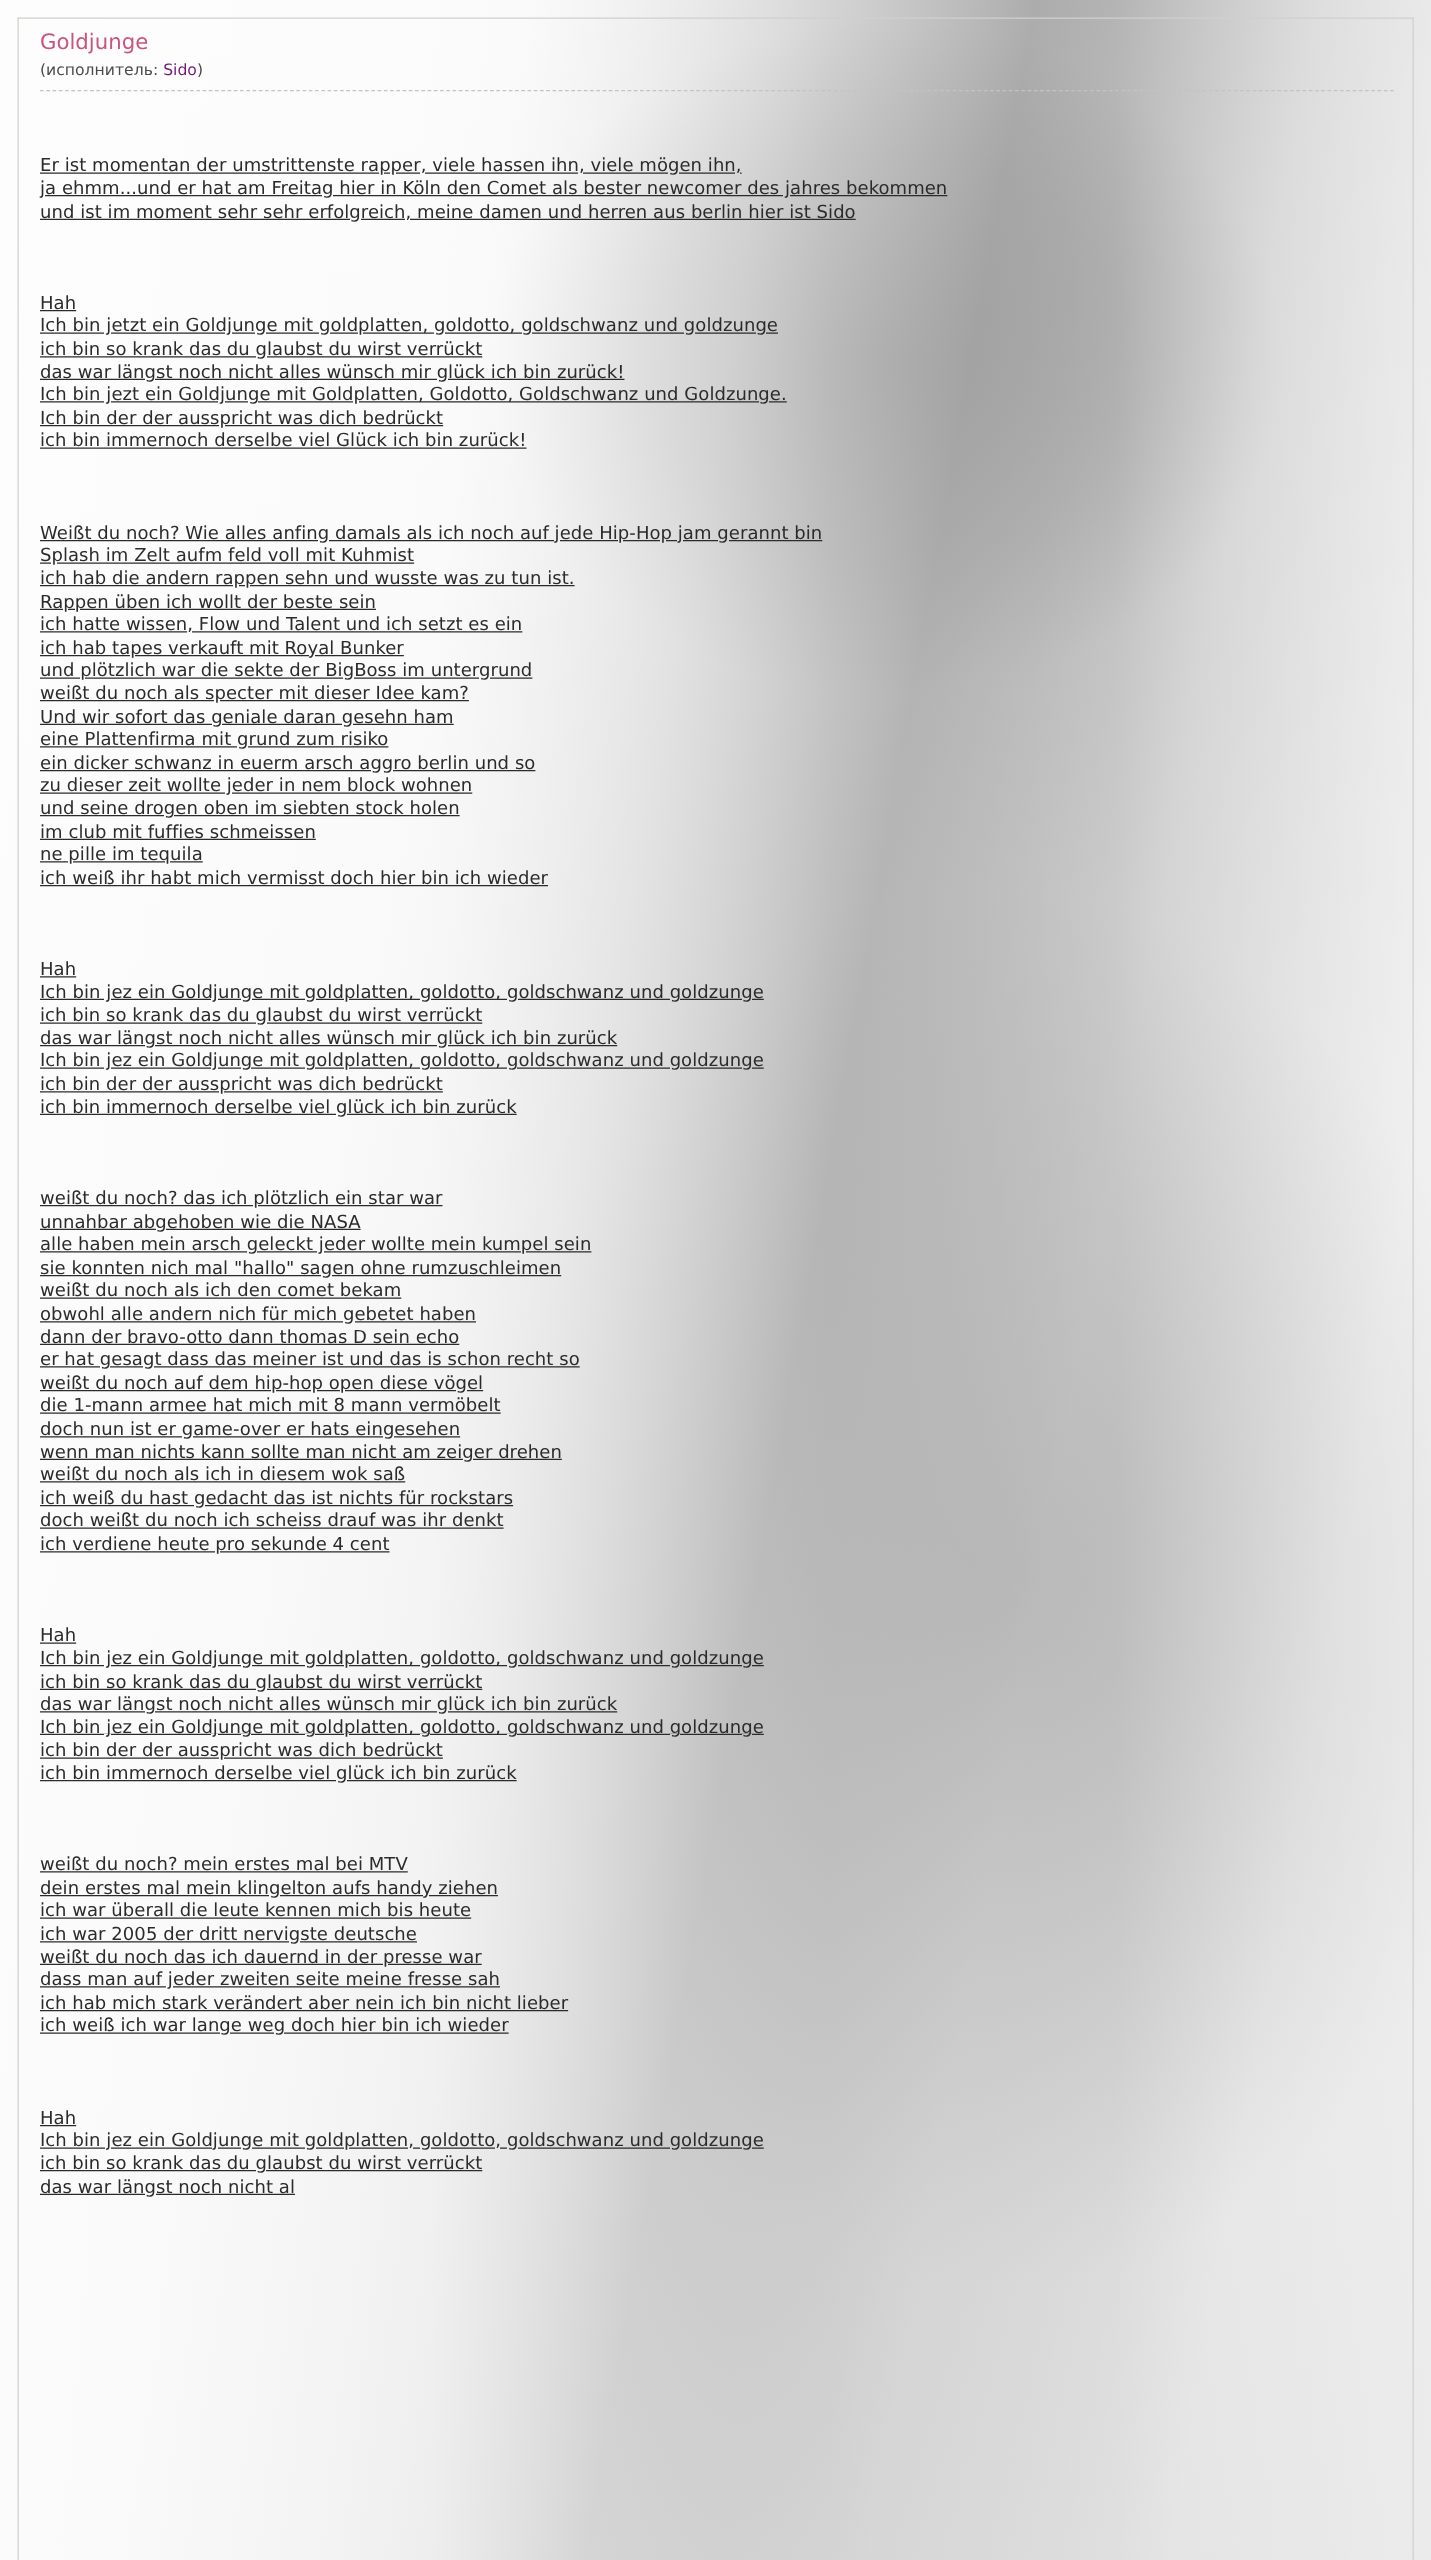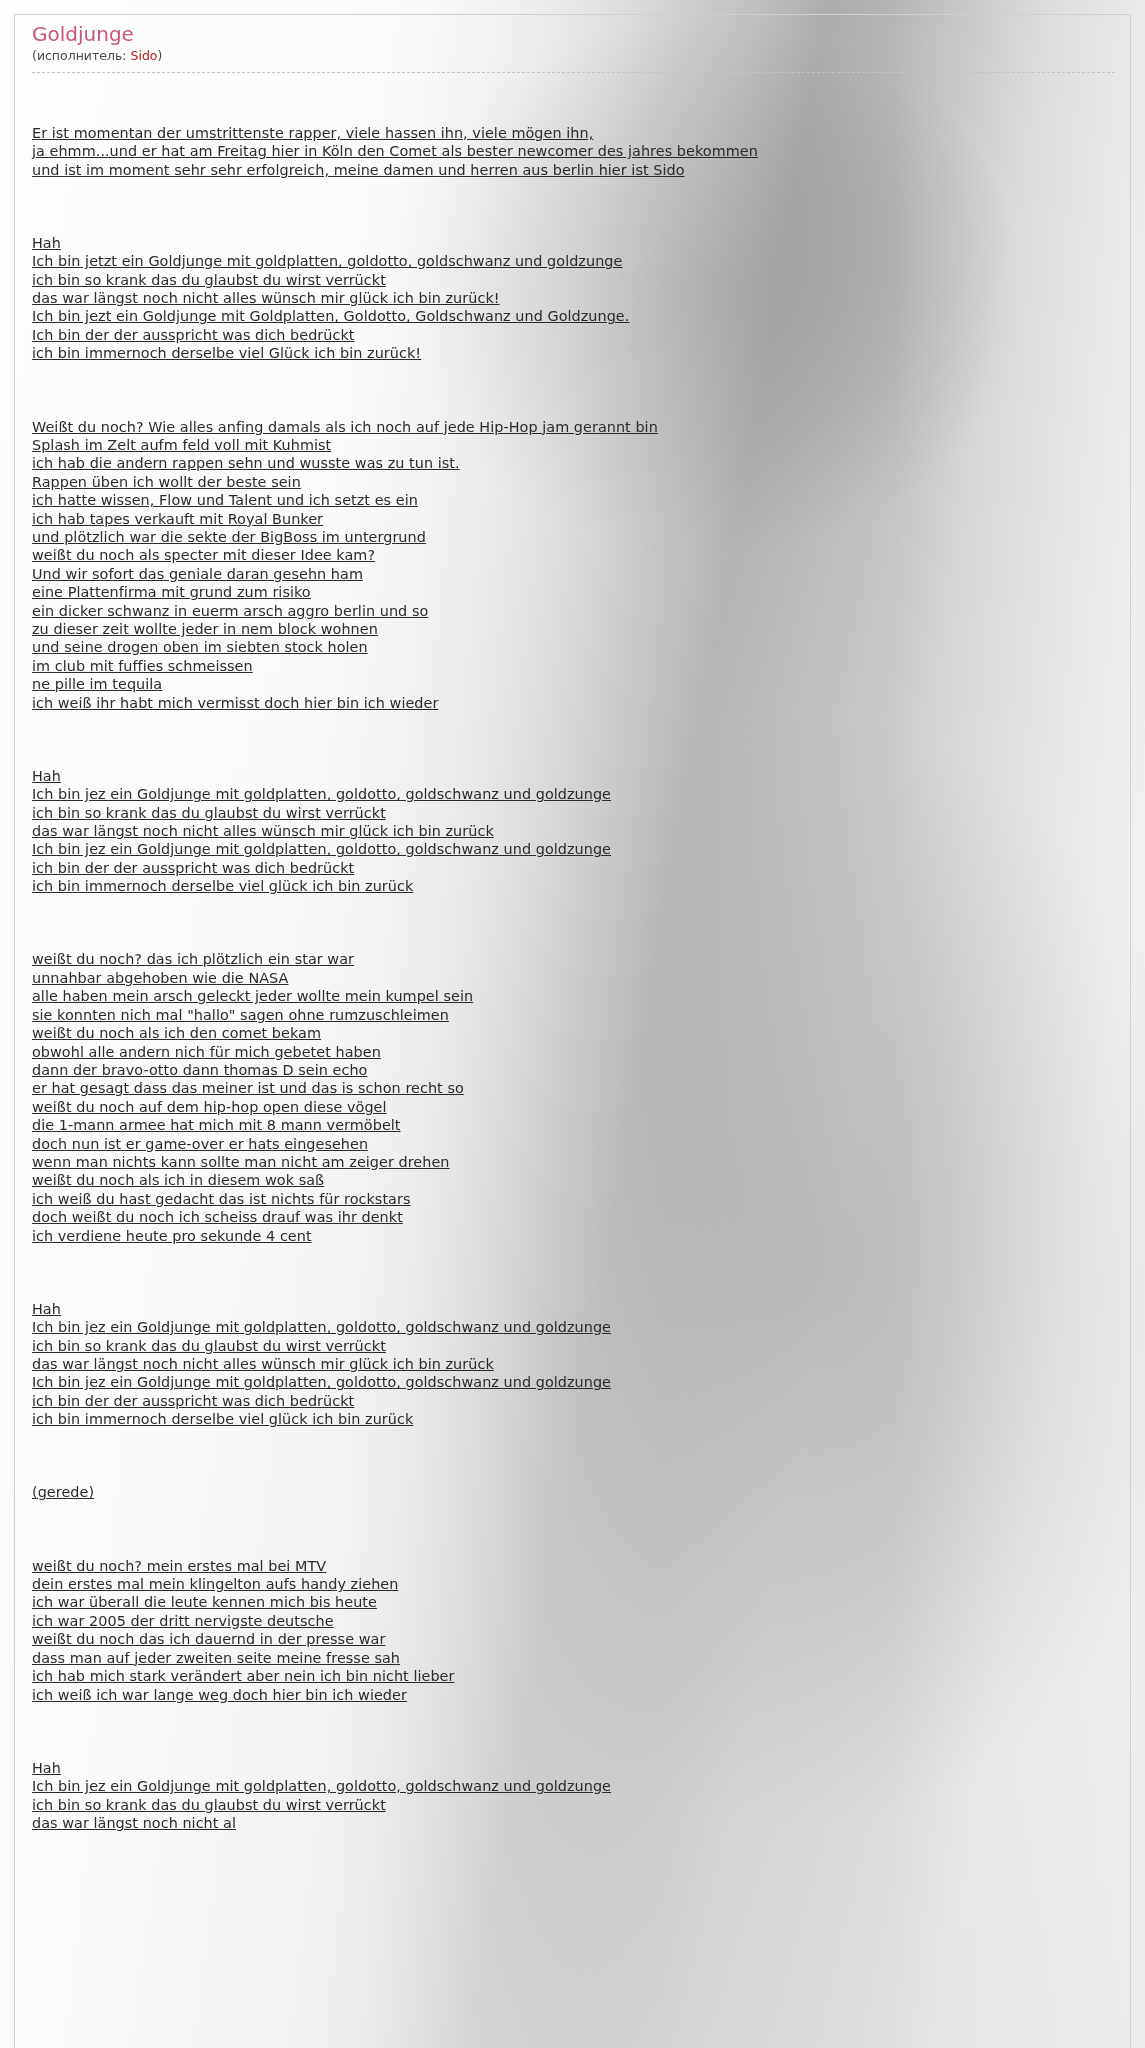--- a/index.html
+++ b/index.html
@@ -44,35 +44,35 @@
     border: 1px solid #cfcfcb;
     border-bottom: none;
     background: rgba(255,255,255,0.0);
   }
   .content {
     position: relative;
     padding: 22px 30px 0 32px;
   }
   .song-title {
     color: #c8567a;
-    font-size: 20px;
+    font-size: 17px;
     line-height: 24px;
     font-family: "DejaVu Sans", sans-serif;
     margin: 0 0 2px 0;
     font-weight: normal;
   }
   .artist-line {
     font-size: 12.5px;
     color: #4a4a4a;
     padding-bottom: 9px;
     border-bottom: 1px dashed #c3c3bf;
     margin-bottom: 14px;
   }
   .artist-link {
-    color: #b91c1c;
+    color: #701a75;
     text-decoration: none;
     cursor: pointer;
   }
   .lyrics {
     font-size: 14.4px;
     line-height: 18.4px;
     color: #2b2b2b;
     white-space: pre-wrap;
     font-family: "DejaVu Sans", sans-serif;
     letter-spacing: 0.05px;
@@ -147,21 +147,20 @@
 ich weiß du hast gedacht das ist nichts für rockstars
 doch weißt du noch ich scheiss drauf was ihr denkt
 ich verdiene heute pro sekunde 4 cent</div>
       <div class="lyrics-block">Hah
 Ich bin jez ein Goldjunge mit goldplatten, goldotto, goldschwanz und goldzunge
 ich bin so krank das du glaubst du wirst verrückt
 das war längst noch nicht alles wünsch mir glück ich bin zurück
 Ich bin jez ein Goldjunge mit goldplatten, goldotto, goldschwanz und goldzunge
 ich bin der der ausspricht was dich bedrückt
 ich bin immernoch derselbe viel glück ich bin zurück</div>
-      <div class="lyrics-block">(gerede)</div>
       <div class="lyrics-block">weißt du noch? mein erstes mal bei MTV
 dein erstes mal mein klingelton aufs handy ziehen
 ich war überall die leute kennen mich bis heute
 ich war 2005 der dritt nervigste deutsche
 weißt du noch das ich dauernd in der presse war
 dass man auf jeder zweiten seite meine fresse sah
 ich hab mich stark verändert aber nein ich bin nicht lieber
 ich weiß ich war lange weg doch hier bin ich wieder</div>
       <div class="lyrics-block">Hah
 Ich bin jez ein Goldjunge mit goldplatten, goldotto, goldschwanz und goldzunge

